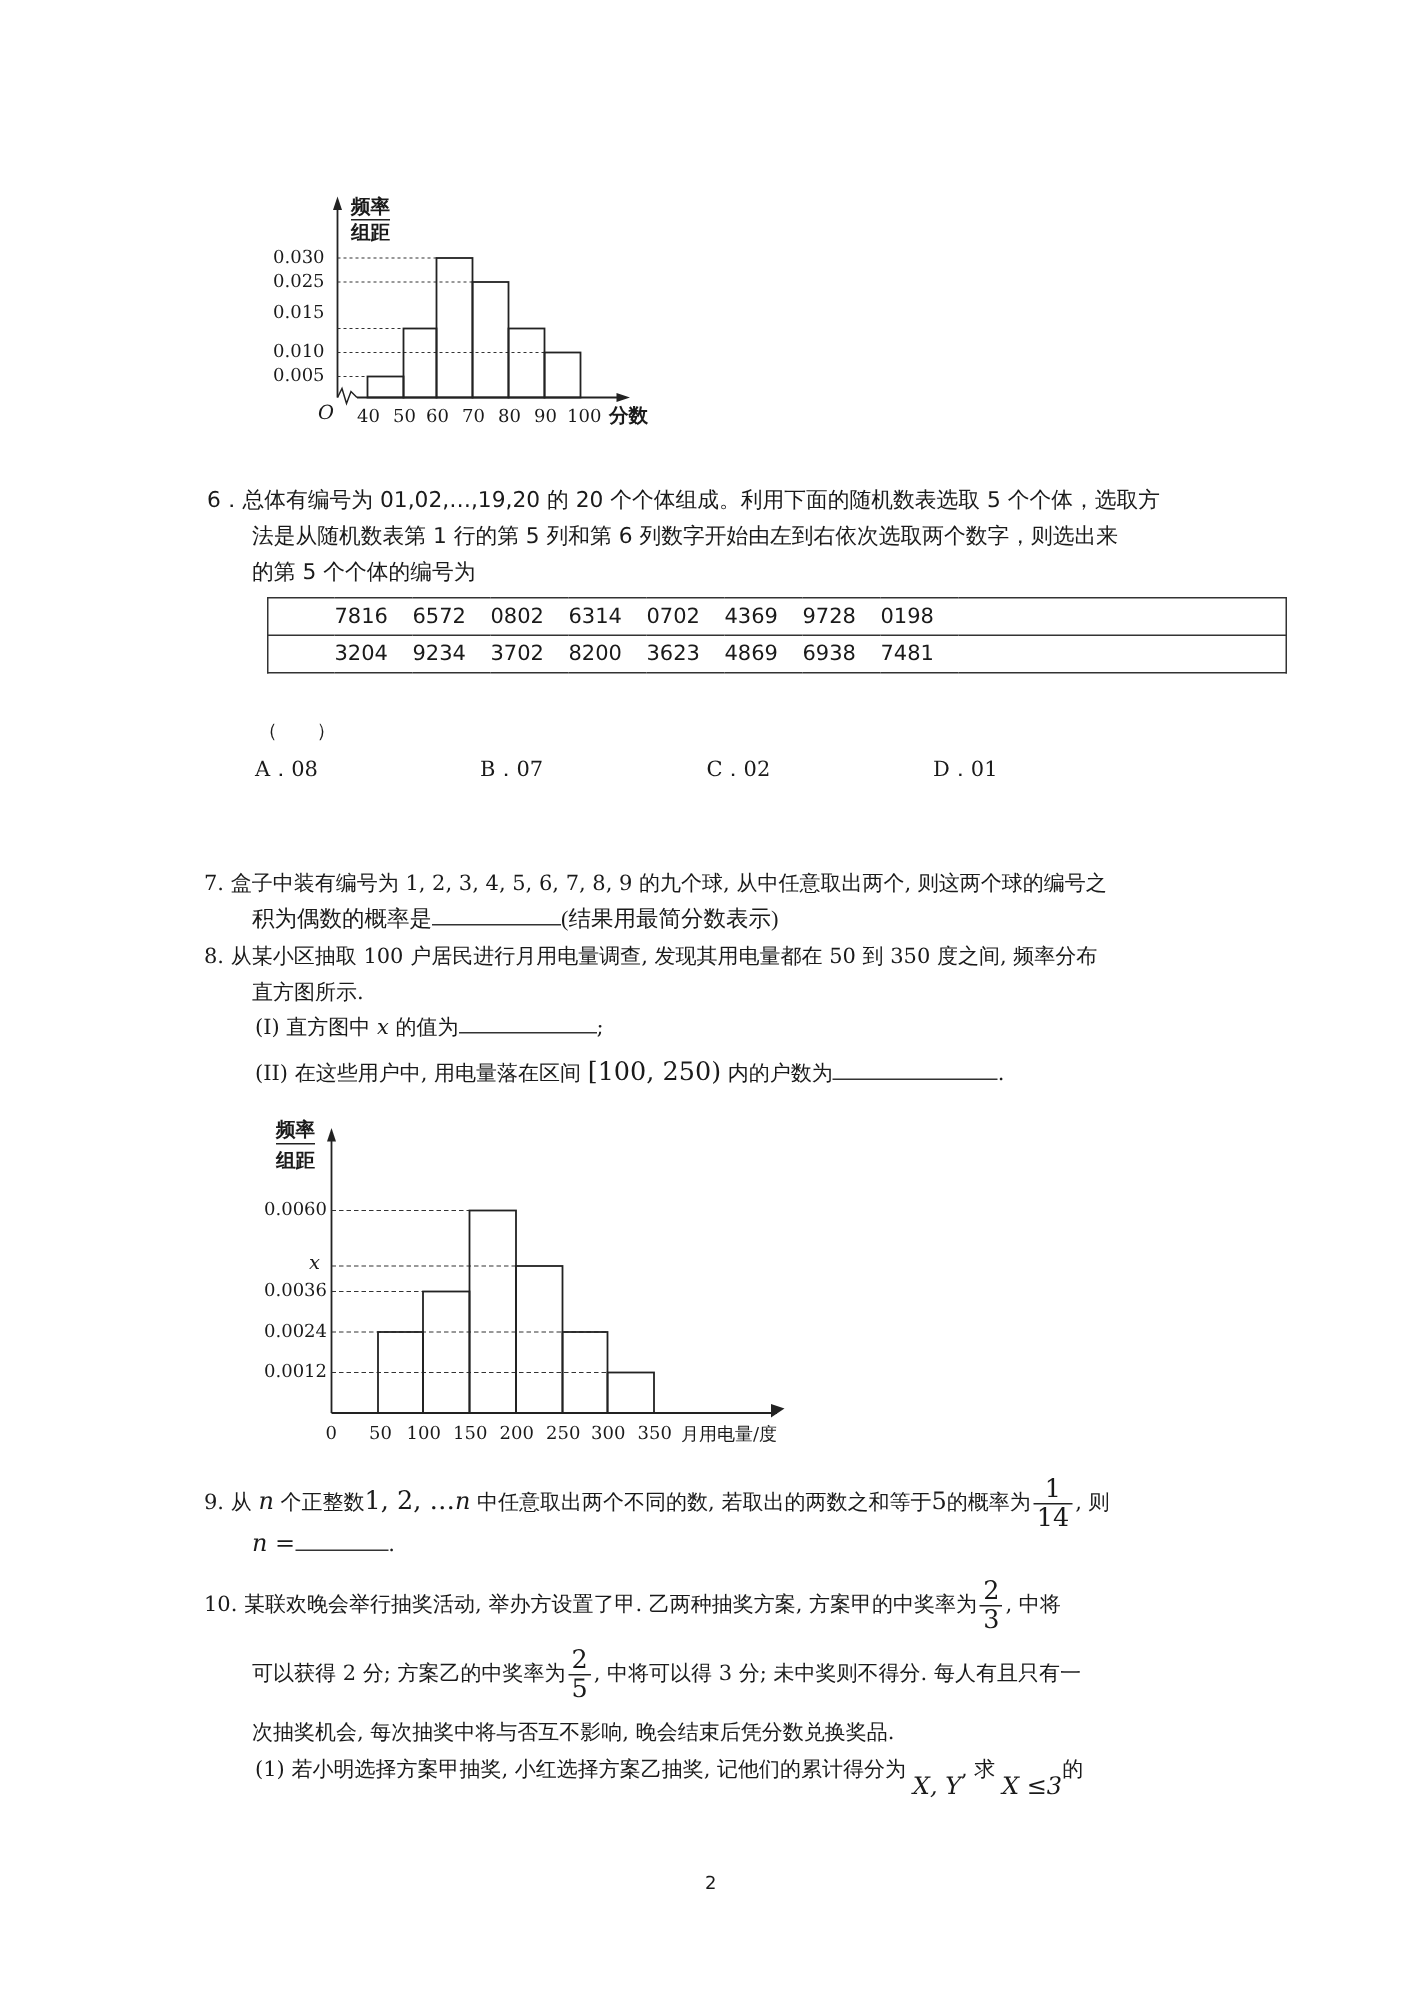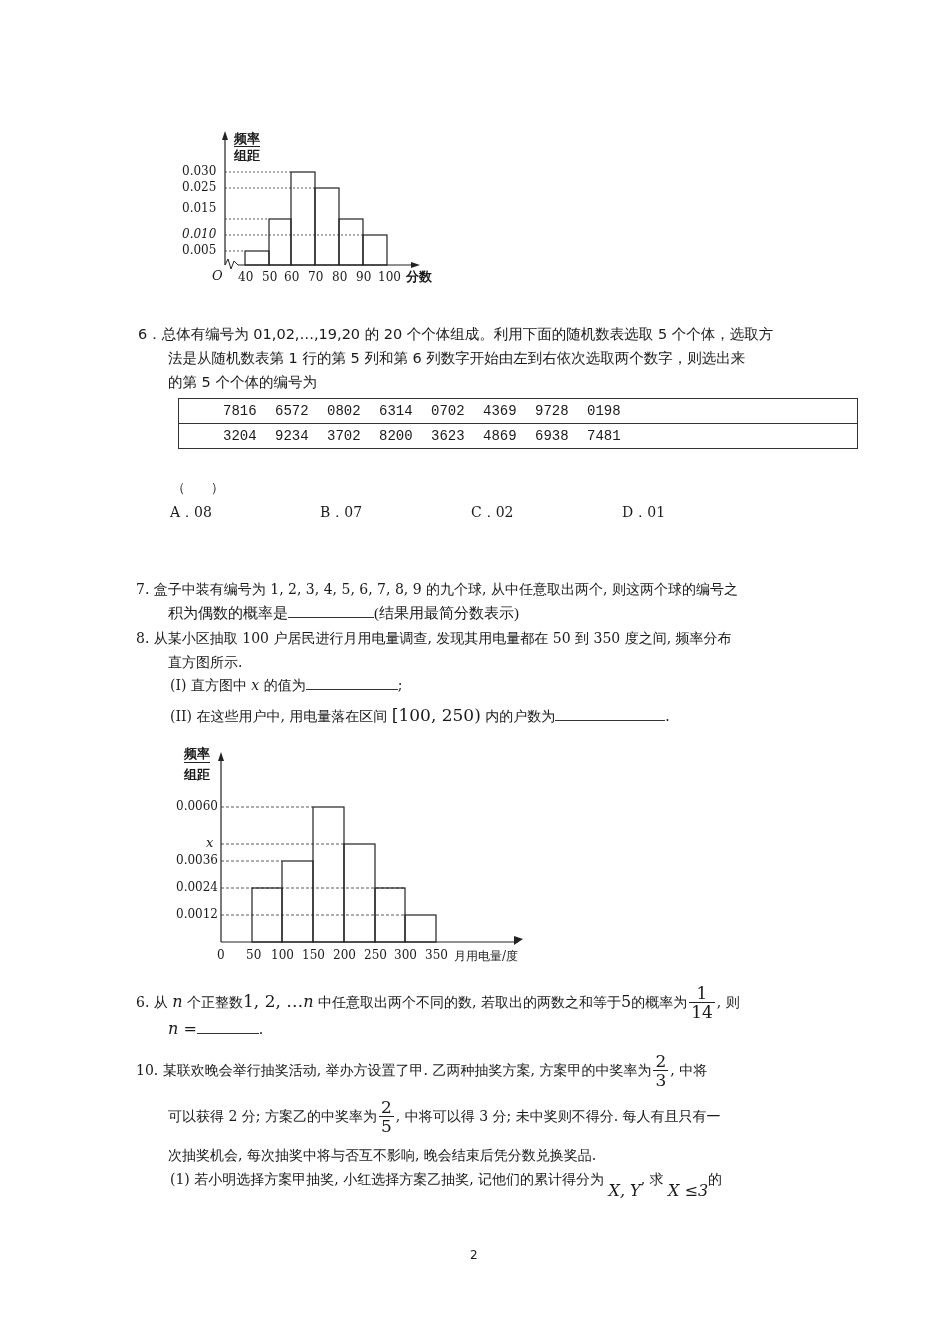--- a/index.html
+++ b/index.html
@@ -10,21 +10,21 @@
   .sans { font-family:"DejaVu Sans","Liberation Sans",sans-serif; }
   .blank { display:inline-block; border-bottom:1px solid #333; height:14px; vertical-align:baseline; }
   .frac { display:inline-block; vertical-align:middle; text-align:center; font-size:17px; line-height:18px; margin:0 2px; }
   .frac .num { display:block; border-bottom:1px solid #222; padding:0 2px; }
   .frac .den { display:block; padding:0 2px; }
   table.rnd { border-collapse:collapse; position:absolute; left:178px; top:398px; width:680px; }
   table.rnd td { border-top:1px solid #333; border-bottom:1px solid #333; height:24px; font-size:14px;
                  font-family:"DejaVu Sans","Liberation Sans",sans-serif; padding:0; }
   table.rnd tr td:first-child { border-left:1px solid #333; width:44px; }
   table.rnd tr td:last-child { border-right:1px solid #333; }
-  table.rnd td.cell { width:52px;font-family:Liberation Mono, monospace; }
+  table.rnd td.cell { width:52px; }
   .opt { font-size:14px; }
   .it { font-style:italic; }
 </style>
 </head>
 <body>
 
 <div class="abs" style="left:170px;top:125px;width:280px;height:170px;">
   <svg width="280" height="170" viewBox="0 0 280 170">
 
     <line x1="55" y1="140" x2="55" y2="12" stroke="#222" stroke-width="1.2"></line>
@@ -50,21 +50,21 @@
       <rect x="145" y="63" width="24" height="77"></rect>
       <rect x="169" y="94" width="24" height="46"></rect>
       <rect x="193" y="110" width="24" height="30"></rect>
     </g>
   </svg>
   <span class="abs" style="left:64px;top:6px;font-size:13px;font-weight:bold;border-bottom:1px solid #222;line-height:15px;">频率</span>
   <span class="abs" style="left:64px;top:23px;font-size:13px;font-weight:bold;line-height:15px;">组距</span>
   <span class="abs" style="left:12px;top:39px;font-size:12px;">0.030</span>
   <span class="abs" style="left:12px;top:55px;font-size:12px;">0.025</span>
   <span class="abs" style="left:12px;top:76px;font-size:12px;">0.015</span>
-  <span class="abs" style="left:12px;top:102px;font-size:12px;font-style:italic;">0.010</span>
+  <span class="abs" style="left:12px;top:102px;font-size:12px;">0.010</span>
   <span class="abs" style="left:12px;top:118px;font-size:12px;">0.005</span>
   <span class="abs it" style="left:42px;top:143px;font-size:13px;">O</span>
   <span class="abs" style="left:68px;top:145px;font-size:12px;">40</span>
   <span class="abs" style="left:92px;top:145px;font-size:12px;">50</span>
   <span class="abs" style="left:114px;top:145px;font-size:12px;">60</span>
   <span class="abs" style="left:138px;top:145px;font-size:12px;">70</span>
   <span class="abs" style="left:162px;top:145px;font-size:12px;">80</span>
   <span class="abs" style="left:186px;top:145px;font-size:12px;">90</span>
   <span class="abs" style="left:208px;top:145px;font-size:12px;">100</span>
   <span class="abs" style="left:236px;top:143px;font-size:13px;font-weight:bold;">分数</span>
@@ -163,21 +163,21 @@
   <span class="abs" style="left:101px;top:208px;font-size:12px;">100</span>
   <span class="abs" style="left:132px;top:208px;font-size:12px;">150</span>
   <span class="abs" style="left:163px;top:208px;font-size:12px;">200</span>
   <span class="abs" style="left:194px;top:208px;font-size:12px;">250</span>
   <span class="abs" style="left:224px;top:208px;font-size:12px;">300</span>
   <span class="abs" style="left:255px;top:208px;font-size:12px;">350</span>
   <span class="abs" style="left:284px;top:208px;font-size:12px;">月用电量/度</span>
 </div>
 
 <div class="abs txt" style="left:136px;top:984px;font-size:14px;line-height:30px;">
-  <span>6. 从</span>
+  <span>9. 从</span>
   <span class="it" style="font-size:16px;">n</span>
   <span>个正整数</span><span style="font-size:17px;">1, 2, …</span><span class="it" style="font-size:16px;">n</span>
   <span>中任意取出两个不同的数, 若取出的两数之和等于</span><span style="font-size:16px;">5</span><span>的概率为</span><span class="frac"><span class="num">1</span><span class="den">14</span></span><span>, 则</span>
 </div>
 <div class="abs txt" style="left:168px;top:1018px;font-size:14px;">
   <span class="it" style="font-size:16px;">n =</span><span class="blank" style="width:62px;"></span><span>.</span>
 </div>
 
 <div class="abs txt" style="left:136px;top:1052px;font-size:14px;line-height:30px;">
   <span>10. 某联欢晚会举行抽奖活动, 举办方设置了甲. 乙两种抽奖方案, 方案甲的中奖率为</span><span class="frac"><span class="num">2</span><span class="den">3</span></span><span>, 中将</span>

